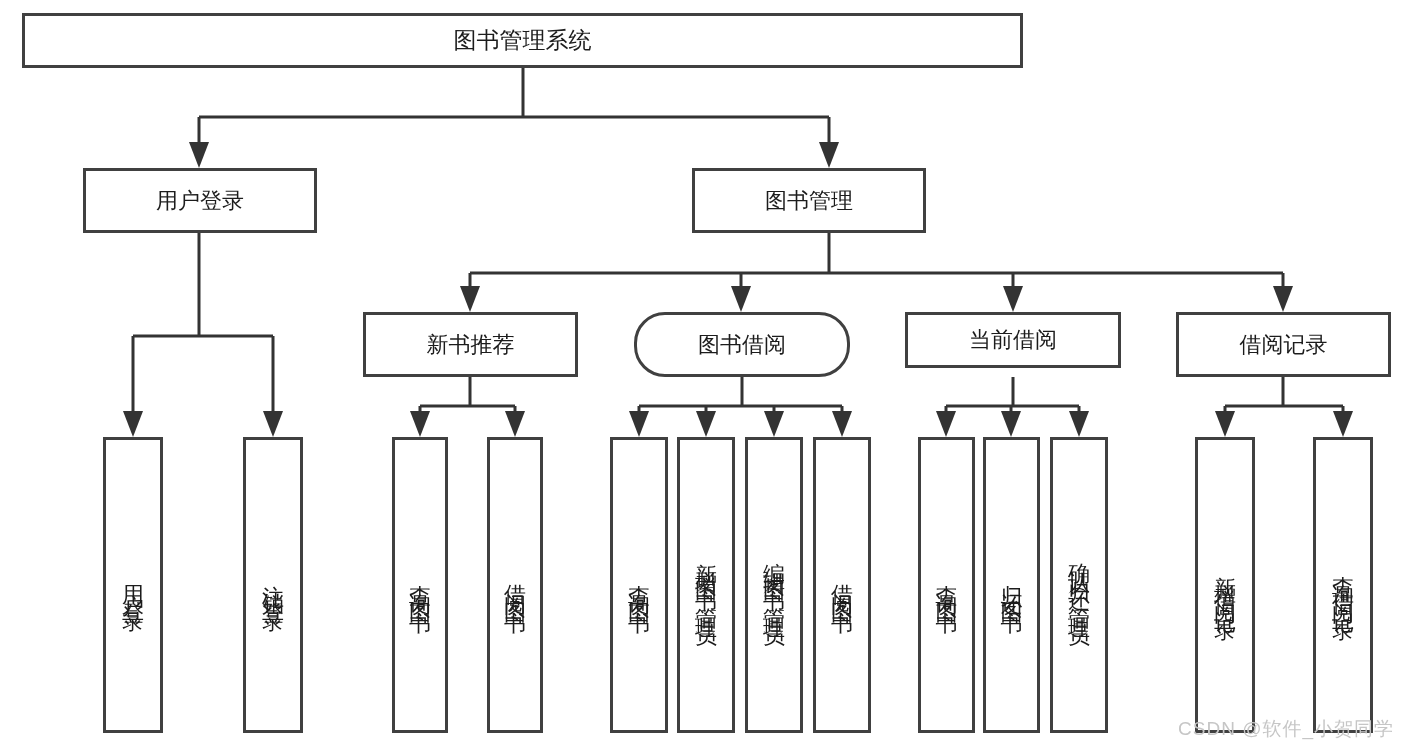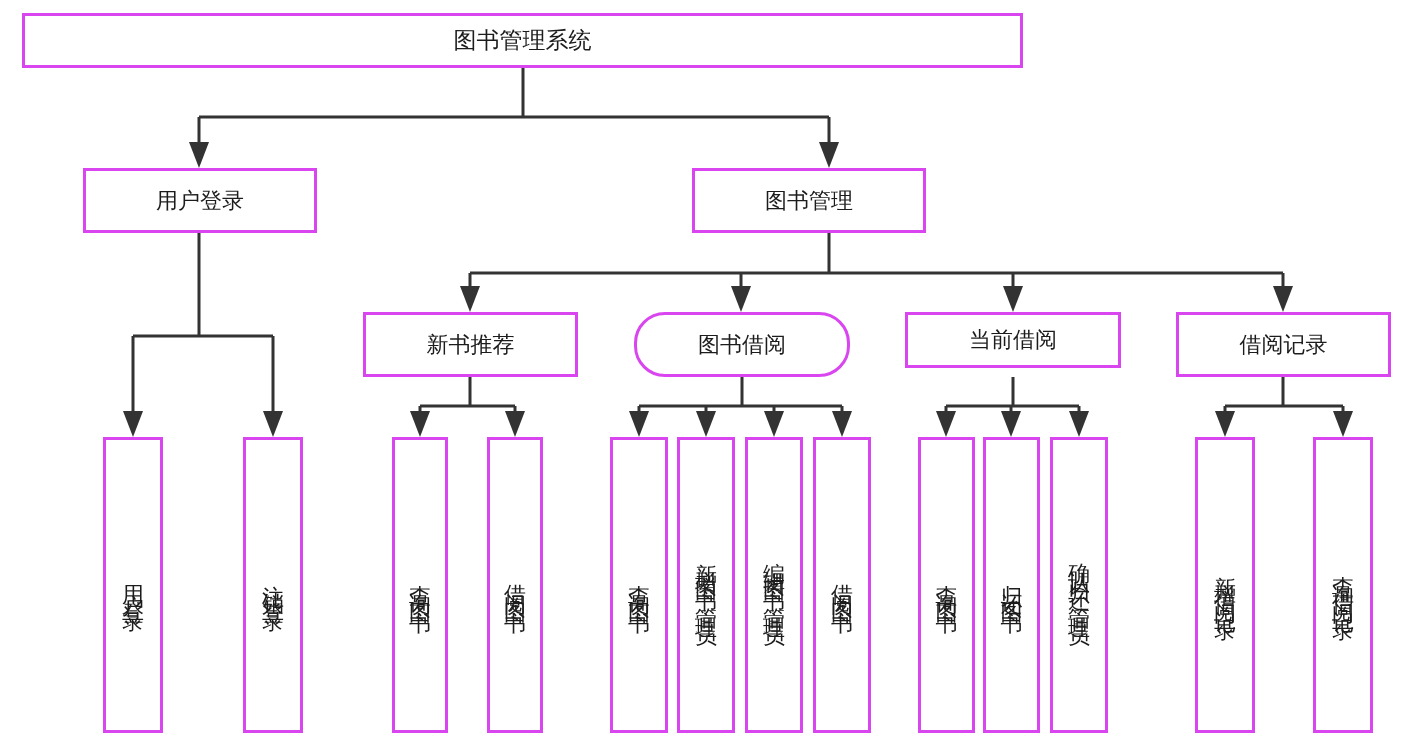--- a/index.html
+++ b/index.html
@@ -4,21 +4,21 @@
 <style>
   html, body { margin:0; padding:0; }
   body {
     width:1405px; height:747px; background:#ffffff; position:relative;
     overflow:hidden; font-family:"Liberation Sans", sans-serif; color:#1c1c1c;
   }
   .stage { position:absolute; left:0; top:0; width:1405px; height:747px; }
   svg.wires { position:absolute; left:0; top:0; width:1405px; height:747px; }
   .box {
     position:absolute; box-sizing:border-box; background:#ffffff;
-    border:3px solid #d946ef; display:flex; align-items:center; justify-content:center;
+    border:3px solid #404040; display:flex; align-items:center; justify-content:center;
     text-align:center; z-index:2;
   }
   .lvl1 { font-size:23px; }
   .lvl2 { font-size:22px; }
   .leaf {
     writing-mode:vertical-rl; text-orientation:mixed;
     font-size:22px; letter-spacing:9px; line-height:1;
     top:437px; height:296px;
   }
   
@@ -125,13 +125,14 @@
   <div id="l-7" class="box leaf">编辑图书（管理员）</div>
   <div id="l-8" class="box leaf">借阅图书</div>
 
   <div id="l-9" class="box leaf">查询图书</div>
   <div id="l-10" class="box leaf">归还图书</div>
   <div id="l-11" class="box leaf">确认归还（管理员）</div>
 
   <div id="l-12" class="box leaf">新增借阅记录</div>
   <div id="l-13" class="box leaf">查询借阅记录</div>
 
+  <div class="watermark">CSDN @软件_小贺同学</div>
 </div>
 
 </body></html>

